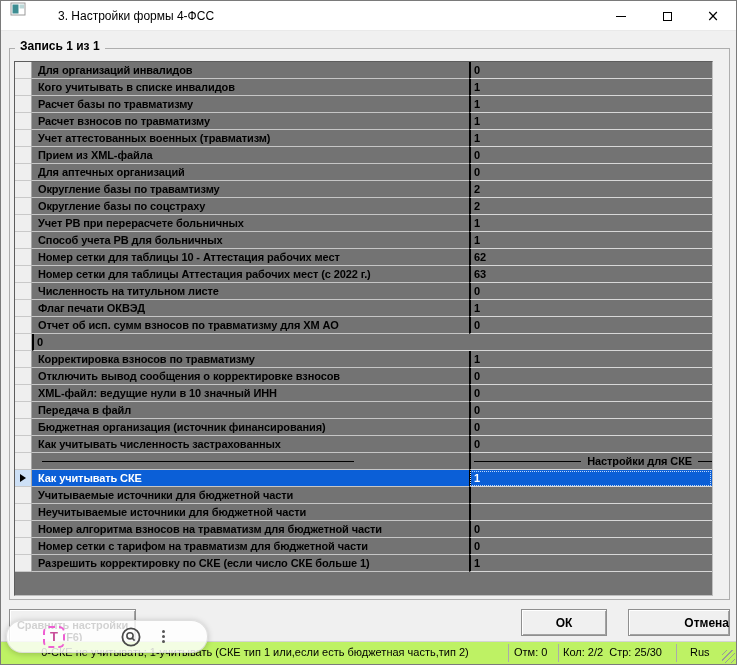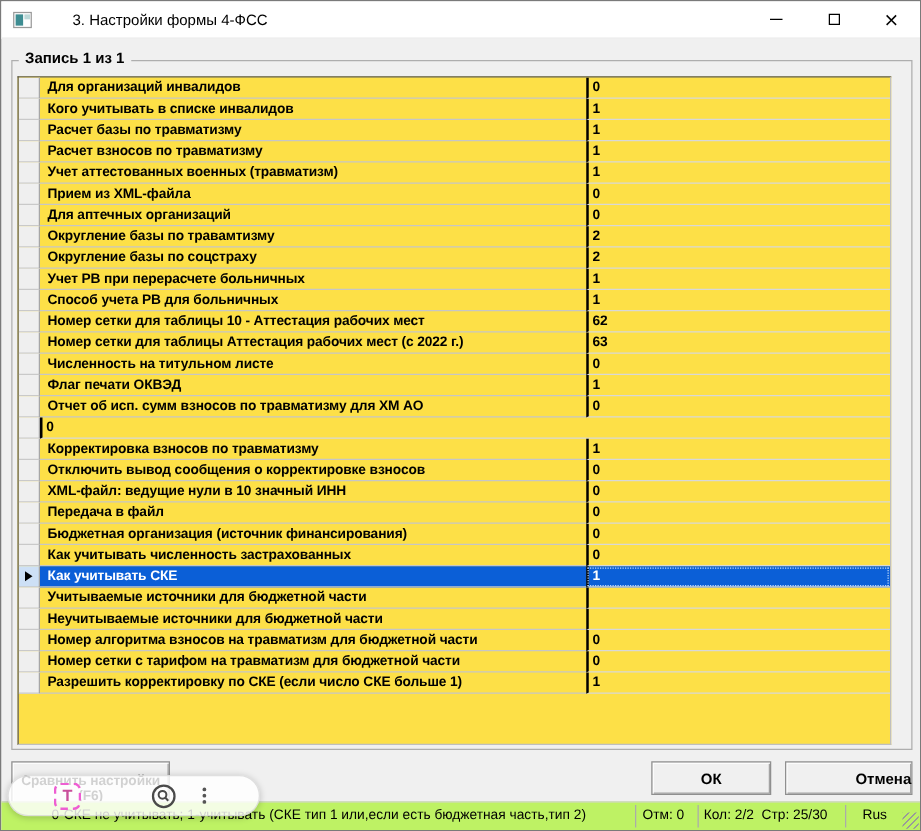--- a/index.html
+++ b/index.html
@@ -4,34 +4,34 @@
 <style>
   * { margin:0; padding:0; box-sizing:border-box; }
   html,body { background:#cfcfcf; }
   .window {
     position:relative; width:737px; height:665px;
     background:#f0f0f0; border:1px solid #7a7a7a; overflow:hidden;
     font-family:"Liberation Sans","DejaVu Sans",sans-serif; color:#000;
   }
   
   .titlebar { position:absolute; left:0; top:0; right:0; height:30px; background:#fff;
-    display:flex; align-items:center; border-bottom:1px solid #e9e9e9; }
+    display:flex; align-items:flex-start; border-bottom:1px solid #e9e9e9; }
   .app-icon { margin-left:9px; width:16px; height:16px; flex:0 0 16px; }
   .titletext { margin-left:32px; font-size:12px; line-height:30px; white-space:nowrap; }
   .capbtns { margin-left:auto; display:flex; height:30px; }
   .capbtn { width:46px; height:30px; display:flex; align-items:center; justify-content:center; }
   .g-min { width:10px; height:1px; background:#000; }
   .g-max { width:9px; height:9px; border:1px solid #000; }
   .g-close { font-size:15px; line-height:30px; font-family:"DejaVu Sans",sans-serif; }
   
   .groupbox { position:absolute; left:8px; top:47px; width:721px; height:552px; border:1px solid #aeaeae; }
   .gb-label { position:absolute; left:14px; top:38px; background:#f0f0f0; padding:0 5px;
     font-size:12px; font-weight:bold; z-index:2; }
   
-  .grid { position:absolute; left:13px; top:60px; width:699px; height:535px; background:#fde047;
+  .grid { position:absolute; left:13px; top:60px; width:699px; height:535px; background:#737373;
     border:1px solid; border-color:#5d5d5d #bfbfbf #bfbfbf #5d5d5d; overflow:hidden;
     font-size:11px; font-weight:bold; letter-spacing:-0.1px; }
   .row { display:flex; height:17px; }
   .cell { height:17px; line-height:16px; white-space:nowrap; overflow:hidden; }
   .marker { width:17px; flex:0 0 17px; background:#efefef; border-right:1px solid #a6a6a6;
     border-bottom:1px solid #c9c9c9; display:flex; align-items:center; justify-content:center; }
   .name { width:437px; flex:0 0 437px; padding-left:6px; border-bottom:1px solid #c6c6c6; }
   .value { flex:1; border-left:2px solid #000; border-bottom:1px solid #d8d8d8; padding-left:3px; }
   .row.selected .name, .row.selected .value { background:#0b5fd7; color:#fff; }
   .row.selected .value { outline:1px dotted #bcd6f8; outline-offset:-2px; }
@@ -43,21 +43,21 @@
   .seprow .value { display:flex; align-items:center; }
   .vl-line { display:block; height:1px; background:#000; }
   .vl-line.grow { flex:1; }
   .vl-line.short { width:14px; }
   .sep-t { padding:0 6px; font-weight:bold; font-style:normal; }
   
   .btn { position:absolute; background:#f0f0f0; border:1px solid #8f8f8f;
     box-shadow: inset 1px 1px 0 #ffffff, inset -1px -1px 0 #a3a3a3;
     font-weight:bold; text-align:center; color:#000; font-family:inherit; }
   .btn-compare { left:8px; top:608px; width:127px; height:44px; font-size:11px; letter-spacing:-0.1px; }
-  .btn-ok { left:520px; top:608px; width:96px; height:27px; font-size:12px; }
+  .btn-ok { left:520px; top:608px; width:86px; height:27px; font-size:12px; }
   .btn-cancel { left:627px; top:608px; width:102px; height:27px; font-size:12px;text-align:right; }
   
   .statusbar { position:absolute; left:0; right:0; bottom:0; height:23px; background:#bef264;
     border-top:1px solid #d4d4d4; font-size:11px;text-align:center; }
   .sb-text { position:absolute; left:8px; top:4px; width:492px; white-space:nowrap; overflow:hidden; }
   .sb-div { position:absolute; top:2px; bottom:2px; width:1px; background:#ababab; }
   .sb-otm { position:absolute; left:513px; top:4px; white-space:pre; }
   .sb-kol { position:absolute; left:562px; top:4px; white-space:pre; }
   .sb-rus { position:absolute; left:689px; top:4px; }
   .grip { position:absolute; right:1px; bottom:1px; width:13px; height:13px;
@@ -206,20 +206,31 @@
       <div class="row">
         <div class="cell marker"></div>
         <div class="cell name">Бюджетная организация (источник финансирования)</div>
         <div class="cell value">0</div>
       </div>
       <div class="row">
         <div class="cell marker"></div>
         <div class="cell name">Как учитывать численность застрахованных</div>
         <div class="cell value">0</div>
       </div>
+      <div class="row seprow">
+        <div class="cell marker"></div>
+        <div class="cell name">
+          <i class="hline"></i>
+        </div>
+        <div class="cell value">
+          <i class="vl-line grow"></i>
+          <i class="sep-t">Настройки для СКЕ</i>
+          <i class="vl-line short"></i>
+        </div>
+      </div>
       <div class="row selected">
         <div class="cell marker">
           <span class="arrow"></span>
         </div>
         <div class="cell name">Как учитывать СКЕ</div>
         <div class="cell value">1</div>
       </div>
       <div class="row">
         <div class="cell marker"></div>
         <div class="cell name">Учитываемые источники для бюджетной части</div>

